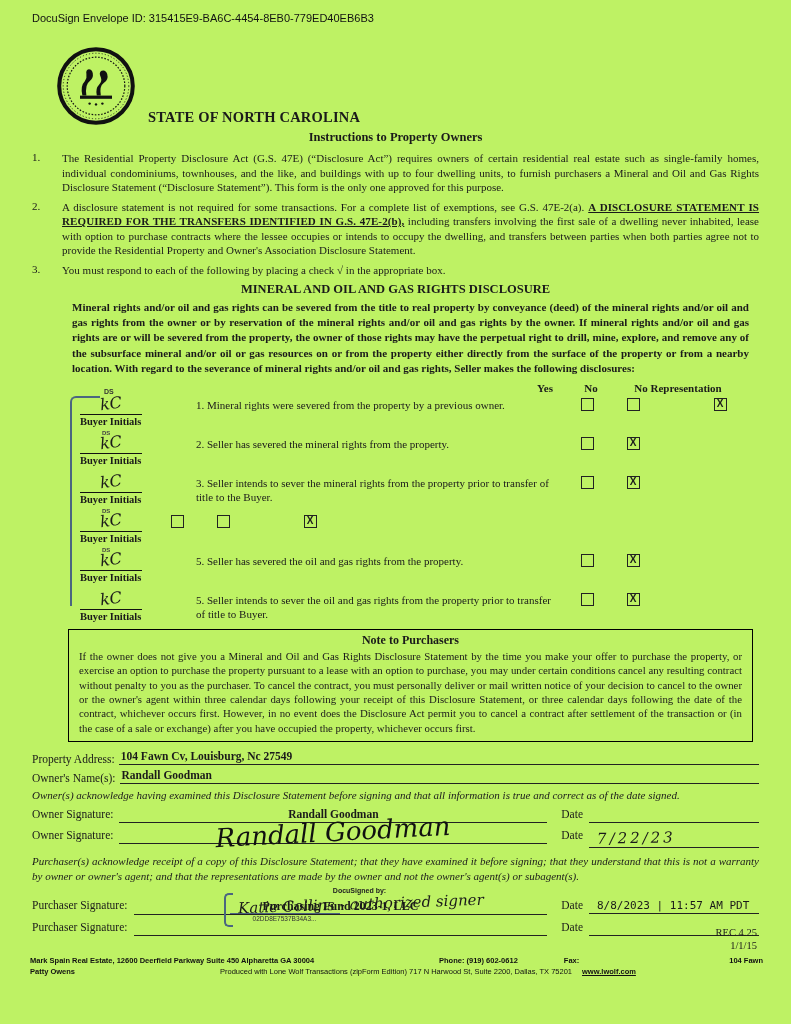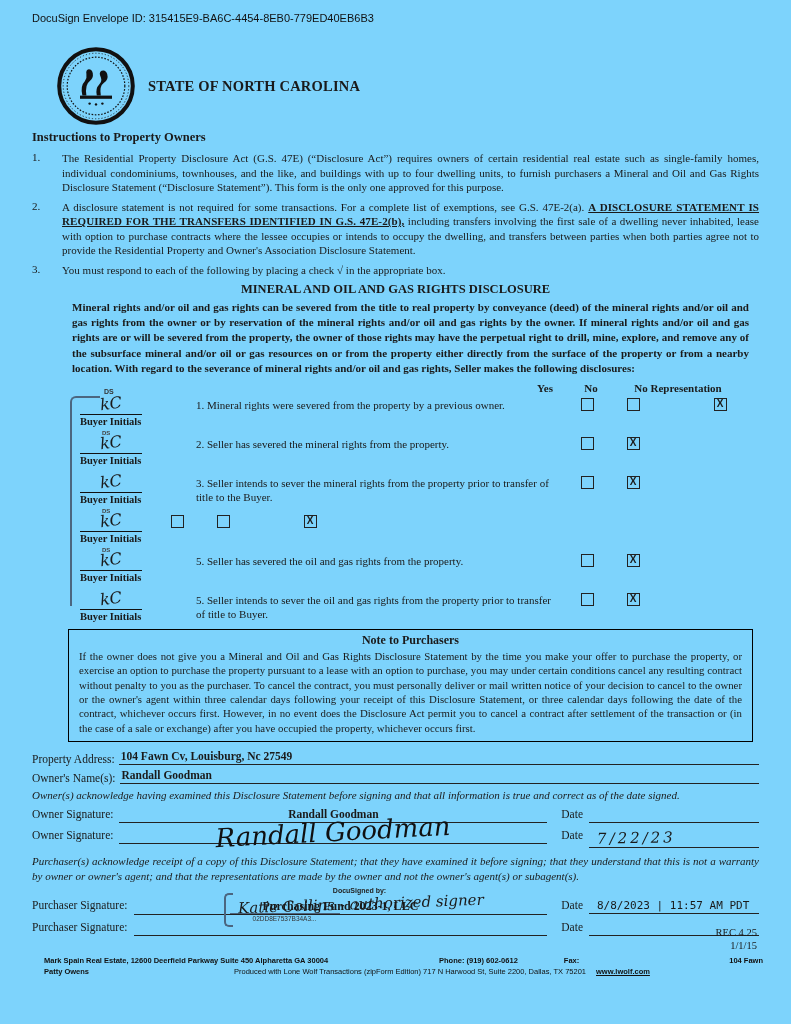--- a/index.html
+++ b/index.html
@@ -1,30 +1,30 @@
 <!DOCTYPE html>
 <html><head>
 <meta charset="utf-8">
 <style>
   * { margin:0; padding:0; box-sizing:border-box; }
   body { background:#888; font-family:"Liberation Serif", serif; }
   .page {
     position:relative; width:791px; height:1024px; margin:0 auto;
-    background:#7dd3fc; color:#1a1a1a; overflow:hidden;
+    background:#bef264; color:#1a1a1a; overflow:hidden;
   }
   .content { padding:12px 32px 0 32px; }
 
   .envelope-id { font-family:"Liberation Sans", sans-serif; font-size:11px; color:#111; margin-bottom:22px; }
 
   
-  .hdr { display:flex; align-items:center; margin-left:24px; margin-bottom:2px; }
+  .hdr { display:flex; align-items:flex-end; margin-left:24px; margin-bottom:2px; }
   .seal { width:80px; height:80px; flex:0 0 80px; }
   .hdr-titles { margin-left:12px; }
   .hdr-titles .t1, .hdr-titles .t2 { font-weight:bold; font-size:14.5px; letter-spacing:.2px; }
-  .instr-head { text-align:left; font-weight:bold; font-size:12.5px; margin:4px 0 6px 0; }
+  .instr-head { text-align:center; font-weight:bold; font-size:12.5px; margin:4px 0 6px 0; }
 
   
   .ins { margin-bottom:5px; display:flex; }
   .ins .num { width:30px; flex:0 0 30px; font-size:11px; }
   .ins .txt { flex:1; font-size:11px; line-height:1.32; text-align:justify; }
   .ins .txt b u { letter-spacing:.1px; }
 
   .disc-head { text-align:center; font-weight:bold; font-size:12.5px; margin:4px 0 3px 0; }
   .disc-intro { margin:0 10px 6px 40px; font-weight:bold; font-size:11px; line-height:1.38; text-align:justify; }
 
@@ -74,21 +74,21 @@
   .ds-curl { position:absolute; left:-6px; top:6px; width:9px; height:34px; border-left:2px solid #4b6680; border-top:2px solid #4b6680; border-bottom:2px solid #4b6680; border-top-left-radius:5px; border-bottom-left-radius:5px; }
   .ds-by { font-family:"Liberation Sans", sans-serif; font-size:7px; font-weight:bold; color:#222; }
   .ds-script { font-size:15px; white-space:nowrap; transform:rotate(-2deg); display:inline-block; margin:1px 0 0 2px; }
   .ds-id { font-family:"Liberation Sans", sans-serif; font-size:6.5px; color:#333; border-top:1px solid #4b6680; width:110px; padding-top:1px; }
   .mono-date { font-family:"DejaVu Sans Mono", monospace; font-size:11px; white-space:nowrap; }
   .entity-name { font-weight:bold; font-size:12px; }
 
   .rec-block { position:absolute; right:34px; top:926px; text-align:right; font-size:10.5px; line-height:1.25; }
 
   
-  .footer { position:absolute; left:44px; right:28px; top:956px; font-family:"Liberation Sans", sans-serif; font-size:7.5px; color:#111; }
+  .footer { position:absolute; left:30px; right:28px; top:956px; font-family:"Liberation Sans", sans-serif; font-size:7.5px; color:#111; }
   .f1 { display:flex; margin-bottom:2px; font-weight:bold; }
   .f1 .office { flex:1; }
   .f1 .phone { margin-right:46px; }
   .f1 .fax { margin-right:150px; }
   .f2 { display:flex; }
   .f2 .agent { width:190px; font-weight:bold; }
   .f2 .produced { }
   .f2 .site { margin-left:10px; text-decoration:underline; font-weight:bold; color:#111; }
 </style>
 </head>

